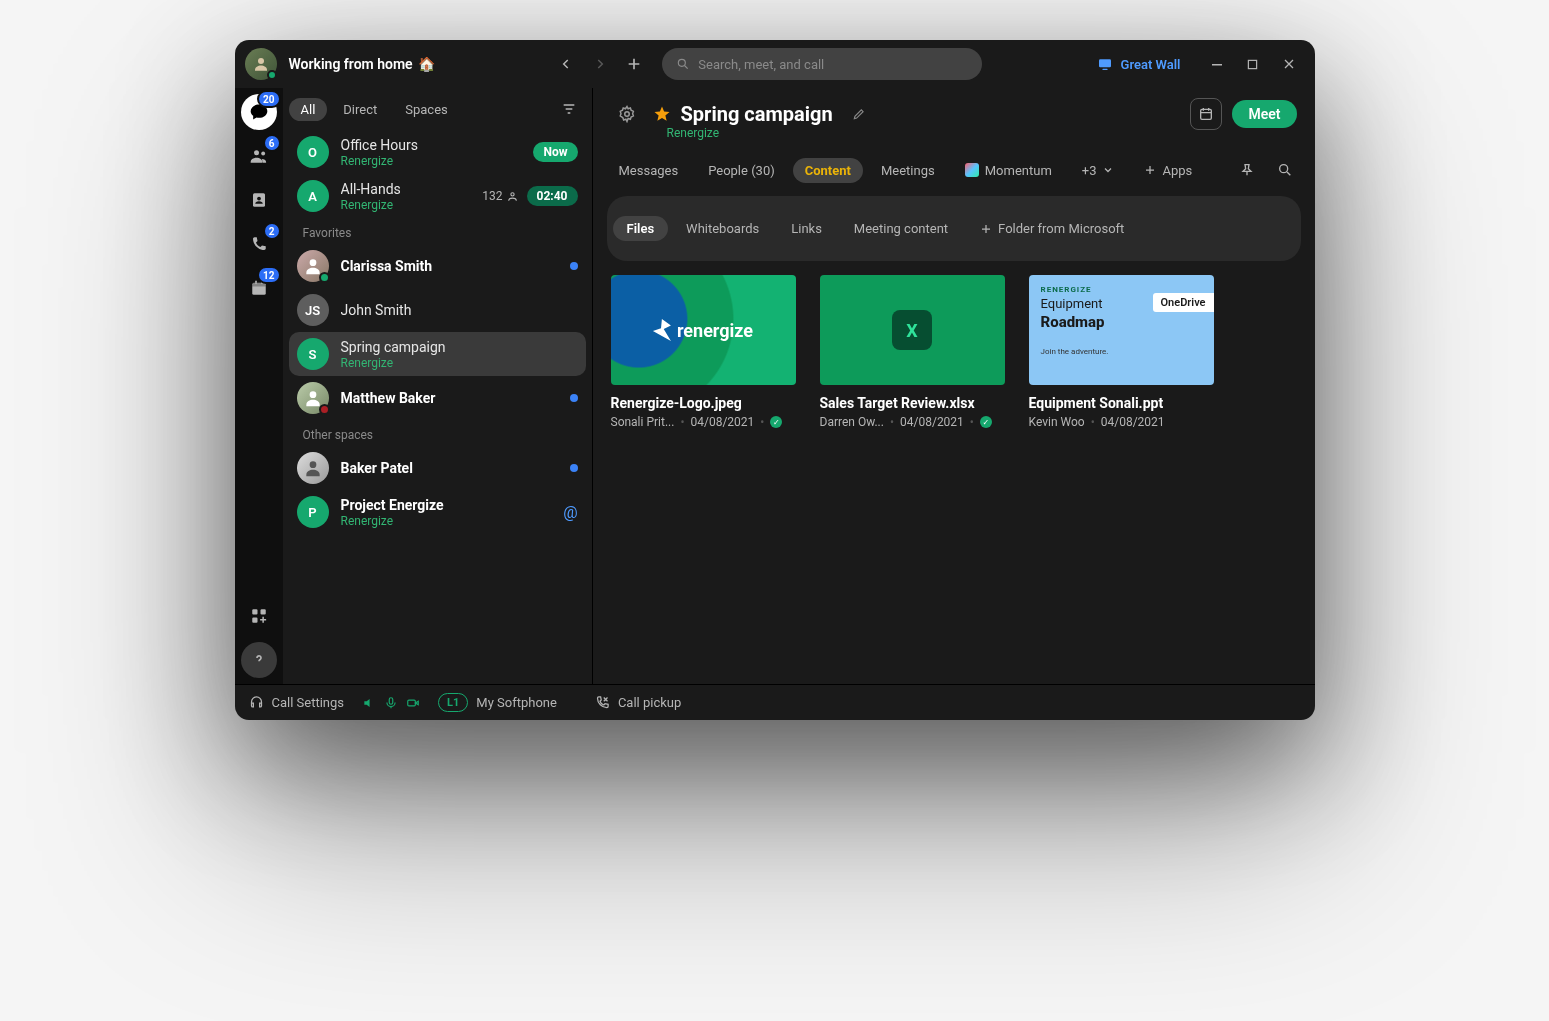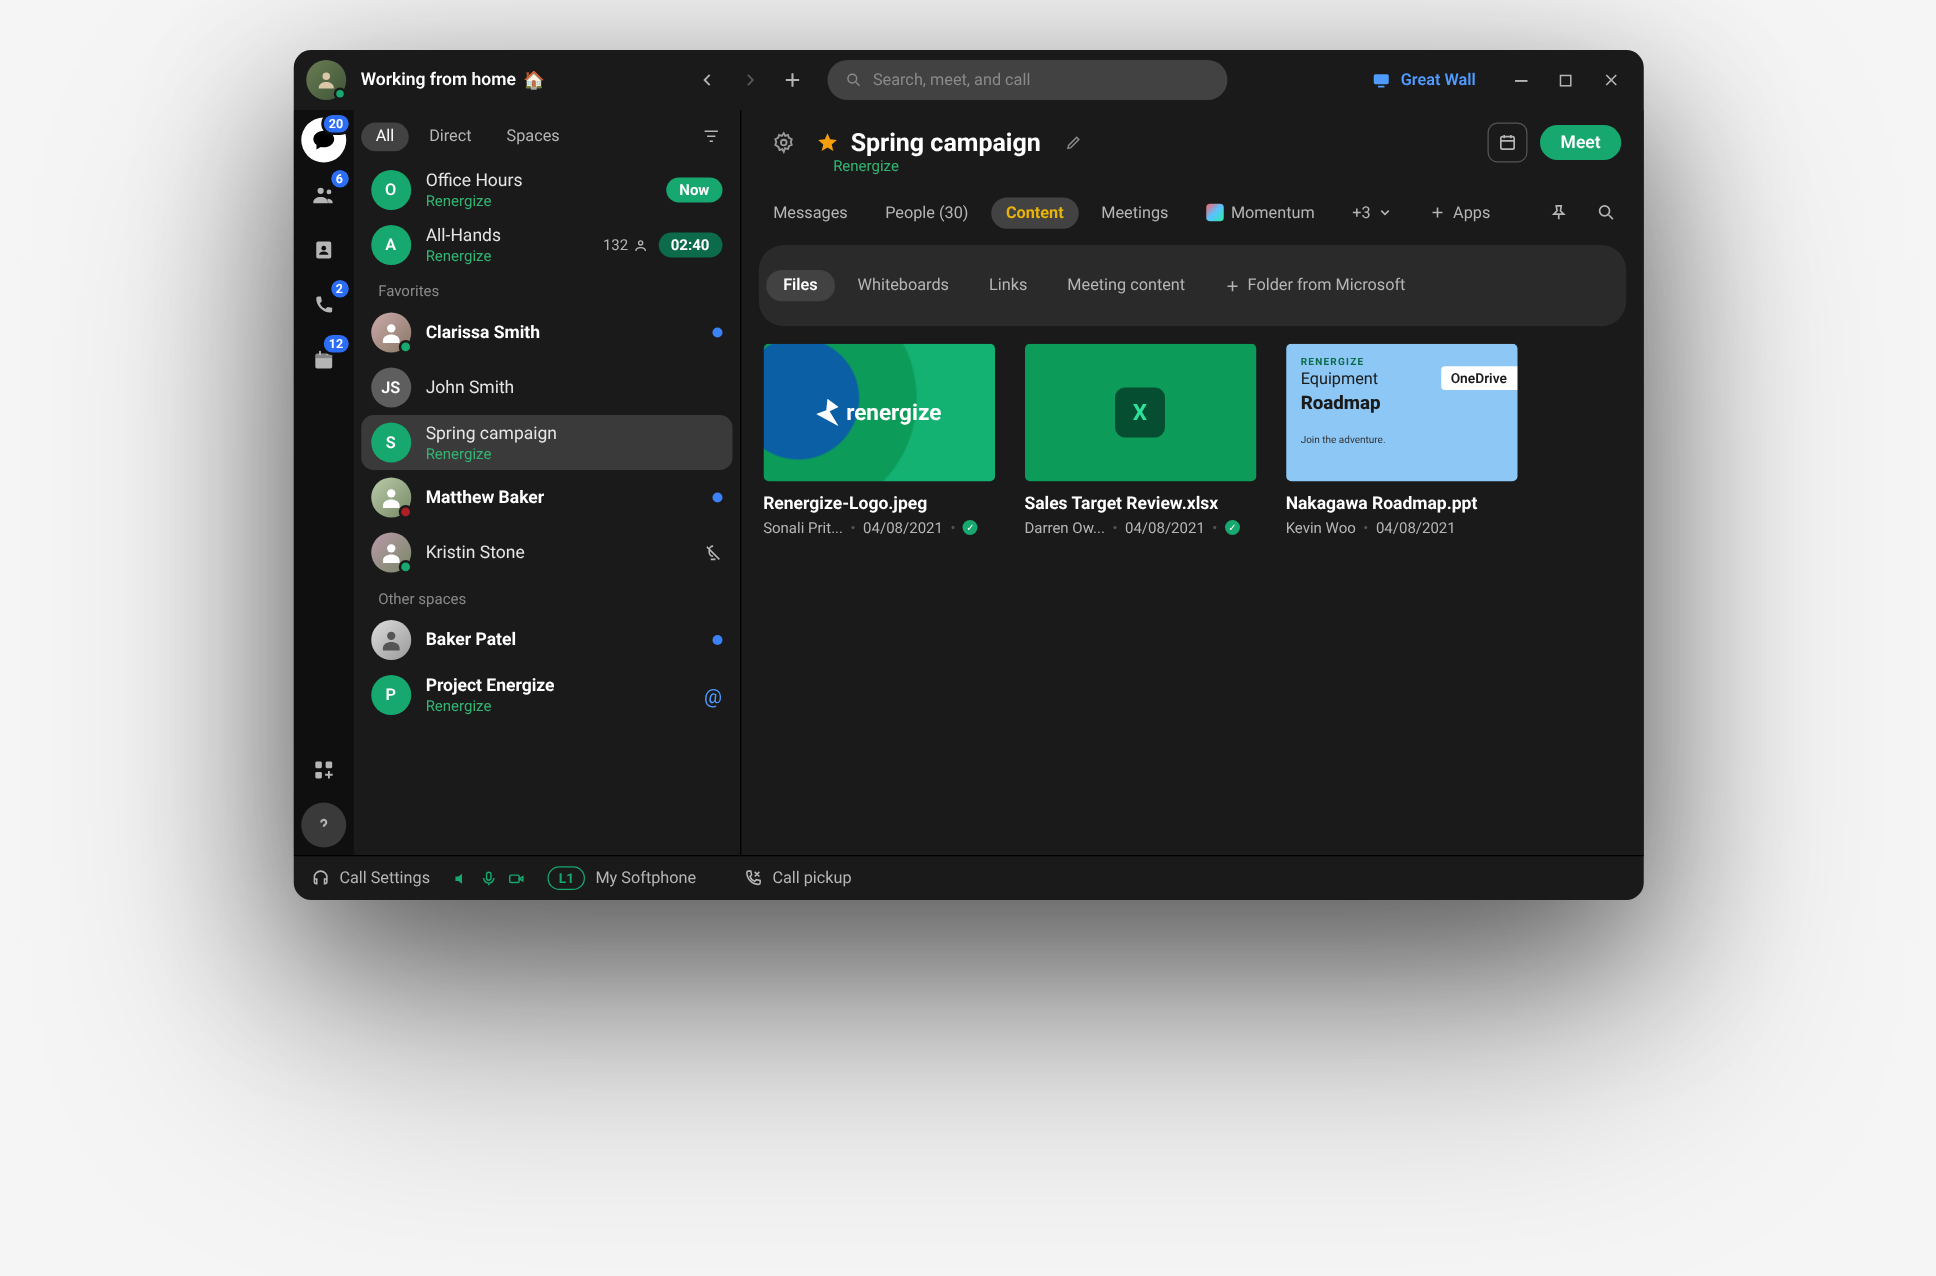--- a/index.html
+++ b/index.html
@@ -434,37 +434,20 @@
             <span class="pres" style="background:#ab1f25;"></span>
           </div>
           <div class="row-text">
               <span class="row-title bold">Matthew Baker</span>
             </div>
           <div class="row-trail">
               <span class="unread-dot"></span>
             </div>
         </div>
 
-        <div class="list-row">
-          <div class="av" style="background:linear-gradient(135deg,#b9a,#786);">
-            <svg width="20" height="20" viewBox="0 0 24 24" fill="#fff">
-                <circle cx="12" cy="8" r="4"></circle>
-                <path d="M4 20c0-4 4-6 8-6s8 2 8 6v2H4z"></path>
-              </svg>
-            <span class="pres green"></span>
-          </div>
-          <div class="row-text">
-              <span class="row-title">Kristin Stone</span>
-            </div>
-          <div class="row-trail">
-            <svg class="mute-icon" width="15" height="15" viewBox="0 0 24 24" fill="none" stroke="currentColor" stroke-width="2">
-                <path d="M12 3a5 5 0 00-5 5v3a5 5 0 005 5M4 4l16 16M9 20h6"></path>
-              </svg>
-          </div>
-        </div>
 
         <div class="section-label">Other spaces</div>
 
         <div class="list-row">
           <div class="av" style="background:linear-gradient(135deg,#ddd,#999);">
             <svg width="20" height="20" viewBox="0 0 24 24" fill="#555">
                 <circle cx="12" cy="8" r="4"></circle>
                 <path d="M4 20c0-4 4-6 8-6s8 2 8 6v2H4z"></path>
               </svg>
           </div>
@@ -610,21 +593,21 @@
           </div>
 
           <div class="file-card">
             <div class="thumb thumb-ppt">
               <span class="tag">RENERGIZE</span>
               <span class="t1">Equipment</span>
               <span class="t2">Roadmap</span>
               <span class="t3">Join the adventure.</span>
               <span class="onedrive-chip">OneDrive</span>
             </div>
-            <div class="file-name">Nakagawa Roadmap.ppt</div>
+            <div class="file-name">Equipment Sonali.ppt</div>
             <div class="file-meta">
               <span>Kevin Woo</span>
                 <span class="sep">•</span>
               <span>04/08/2021</span>
             </div>
           </div>
         </div>
       </div>
     </div>
   </div>

